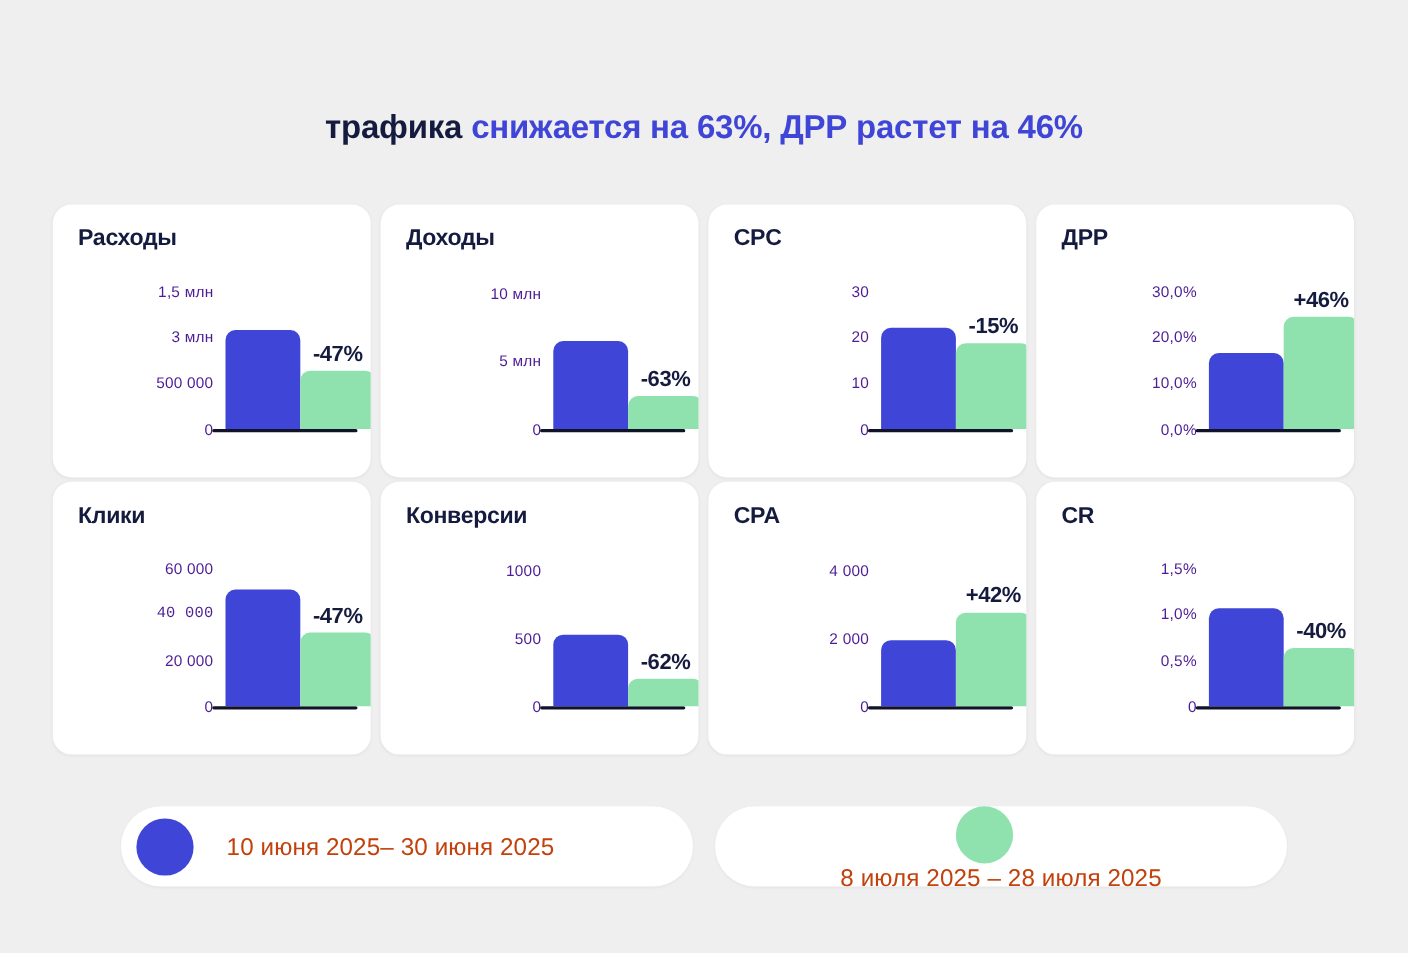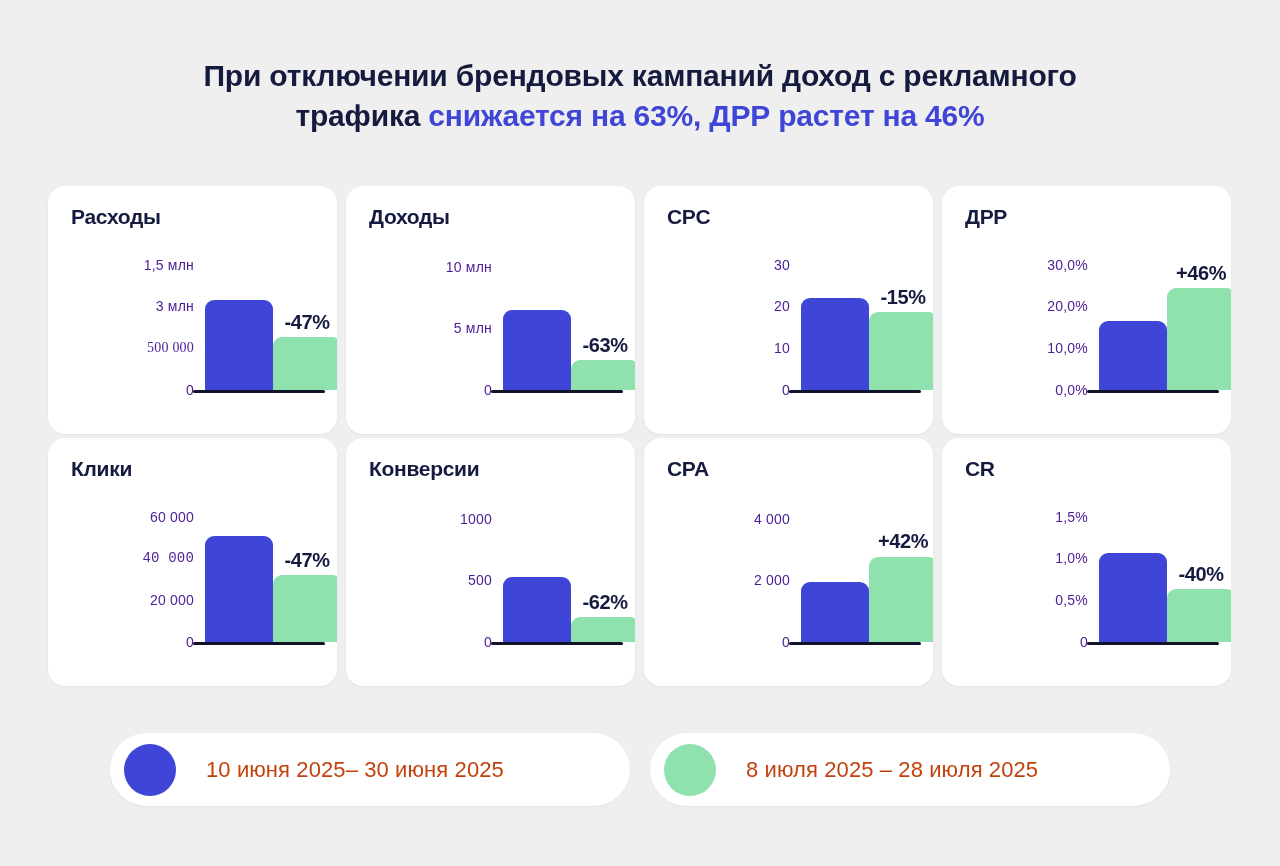--- a/index.html
+++ b/index.html
@@ -144,21 +144,21 @@
   .legend-pill {
     height: 73px;
     background: #ffffff;
     border-radius: 37px;
     display: flex;
     align-items: center;
     padding: 0 44px 0 14px;
     box-shadow: 0 1px 3px rgba(18, 20, 45, 0.05);
   }
   .legend-pill.first  { width: 520px; }
-  .legend-pill.second { width: 520px; }
+  .legend-pill.second { width: 520px; flex-direction: column; }
 
   .legend-dot {
     width: 52px;
     height: 52px;
     border-radius: 50%;
     flex: 0 0 52px;
   }
   .legend-dot.blue  { background: #3f45d6; }
   .legend-dot.green { background: #8fe2ad; }
 
@@ -169,31 +169,31 @@
     white-space: nowrap;
     letter-spacing: 0.1px;
   }
 </style>
 </head>
 <body>
 
 <div class="page">
 
   <div class="title-block">
-    <span>При отключении брендовых кампаний доход с рекламного</span><br>
+    <br>
     <span>трафика </span><span class="title-accent">снижается на 63%, ДРР растет на 46%</span>
   </div>
 
   <div class="cards" id="cards">
       <div class="card">
         <div class="card-title">Расходы</div>
         <div class="plot">
           <div class="axis-labels">
             <div class="axis-label" style="right: 143px; bottom: auto; top: 142px;">0</div>
-            <div class="axis-label" style="right: 143px; bottom: auto; top: 100.235px; font-family: Liberation Serif, serif;">500 000</div>
+            <div class="axis-label" style="right: 143px; bottom: auto; top: 100.235px;">500 000</div>
             <div class="axis-label" style="right: 143px; bottom: auto; top: 58.4706px;">3 млн</div>
             <div class="axis-label" style="right: 143px; bottom: auto; top: 16.7059px;">1,5 млн</div>
           </div>
           <div class="baseline" style="left: 145px; width: 132px;"></div>
           <div class="bars" style="left: 157px;">
             <div class="bar first" style="height: 90.2118px;"></div>
             <div class="bar second" style="height: 53.4588px;"></div>
           </div>
           <div class="delta" style="left: 259px; top: 62.5412px;">-47%</div>
         </div>

